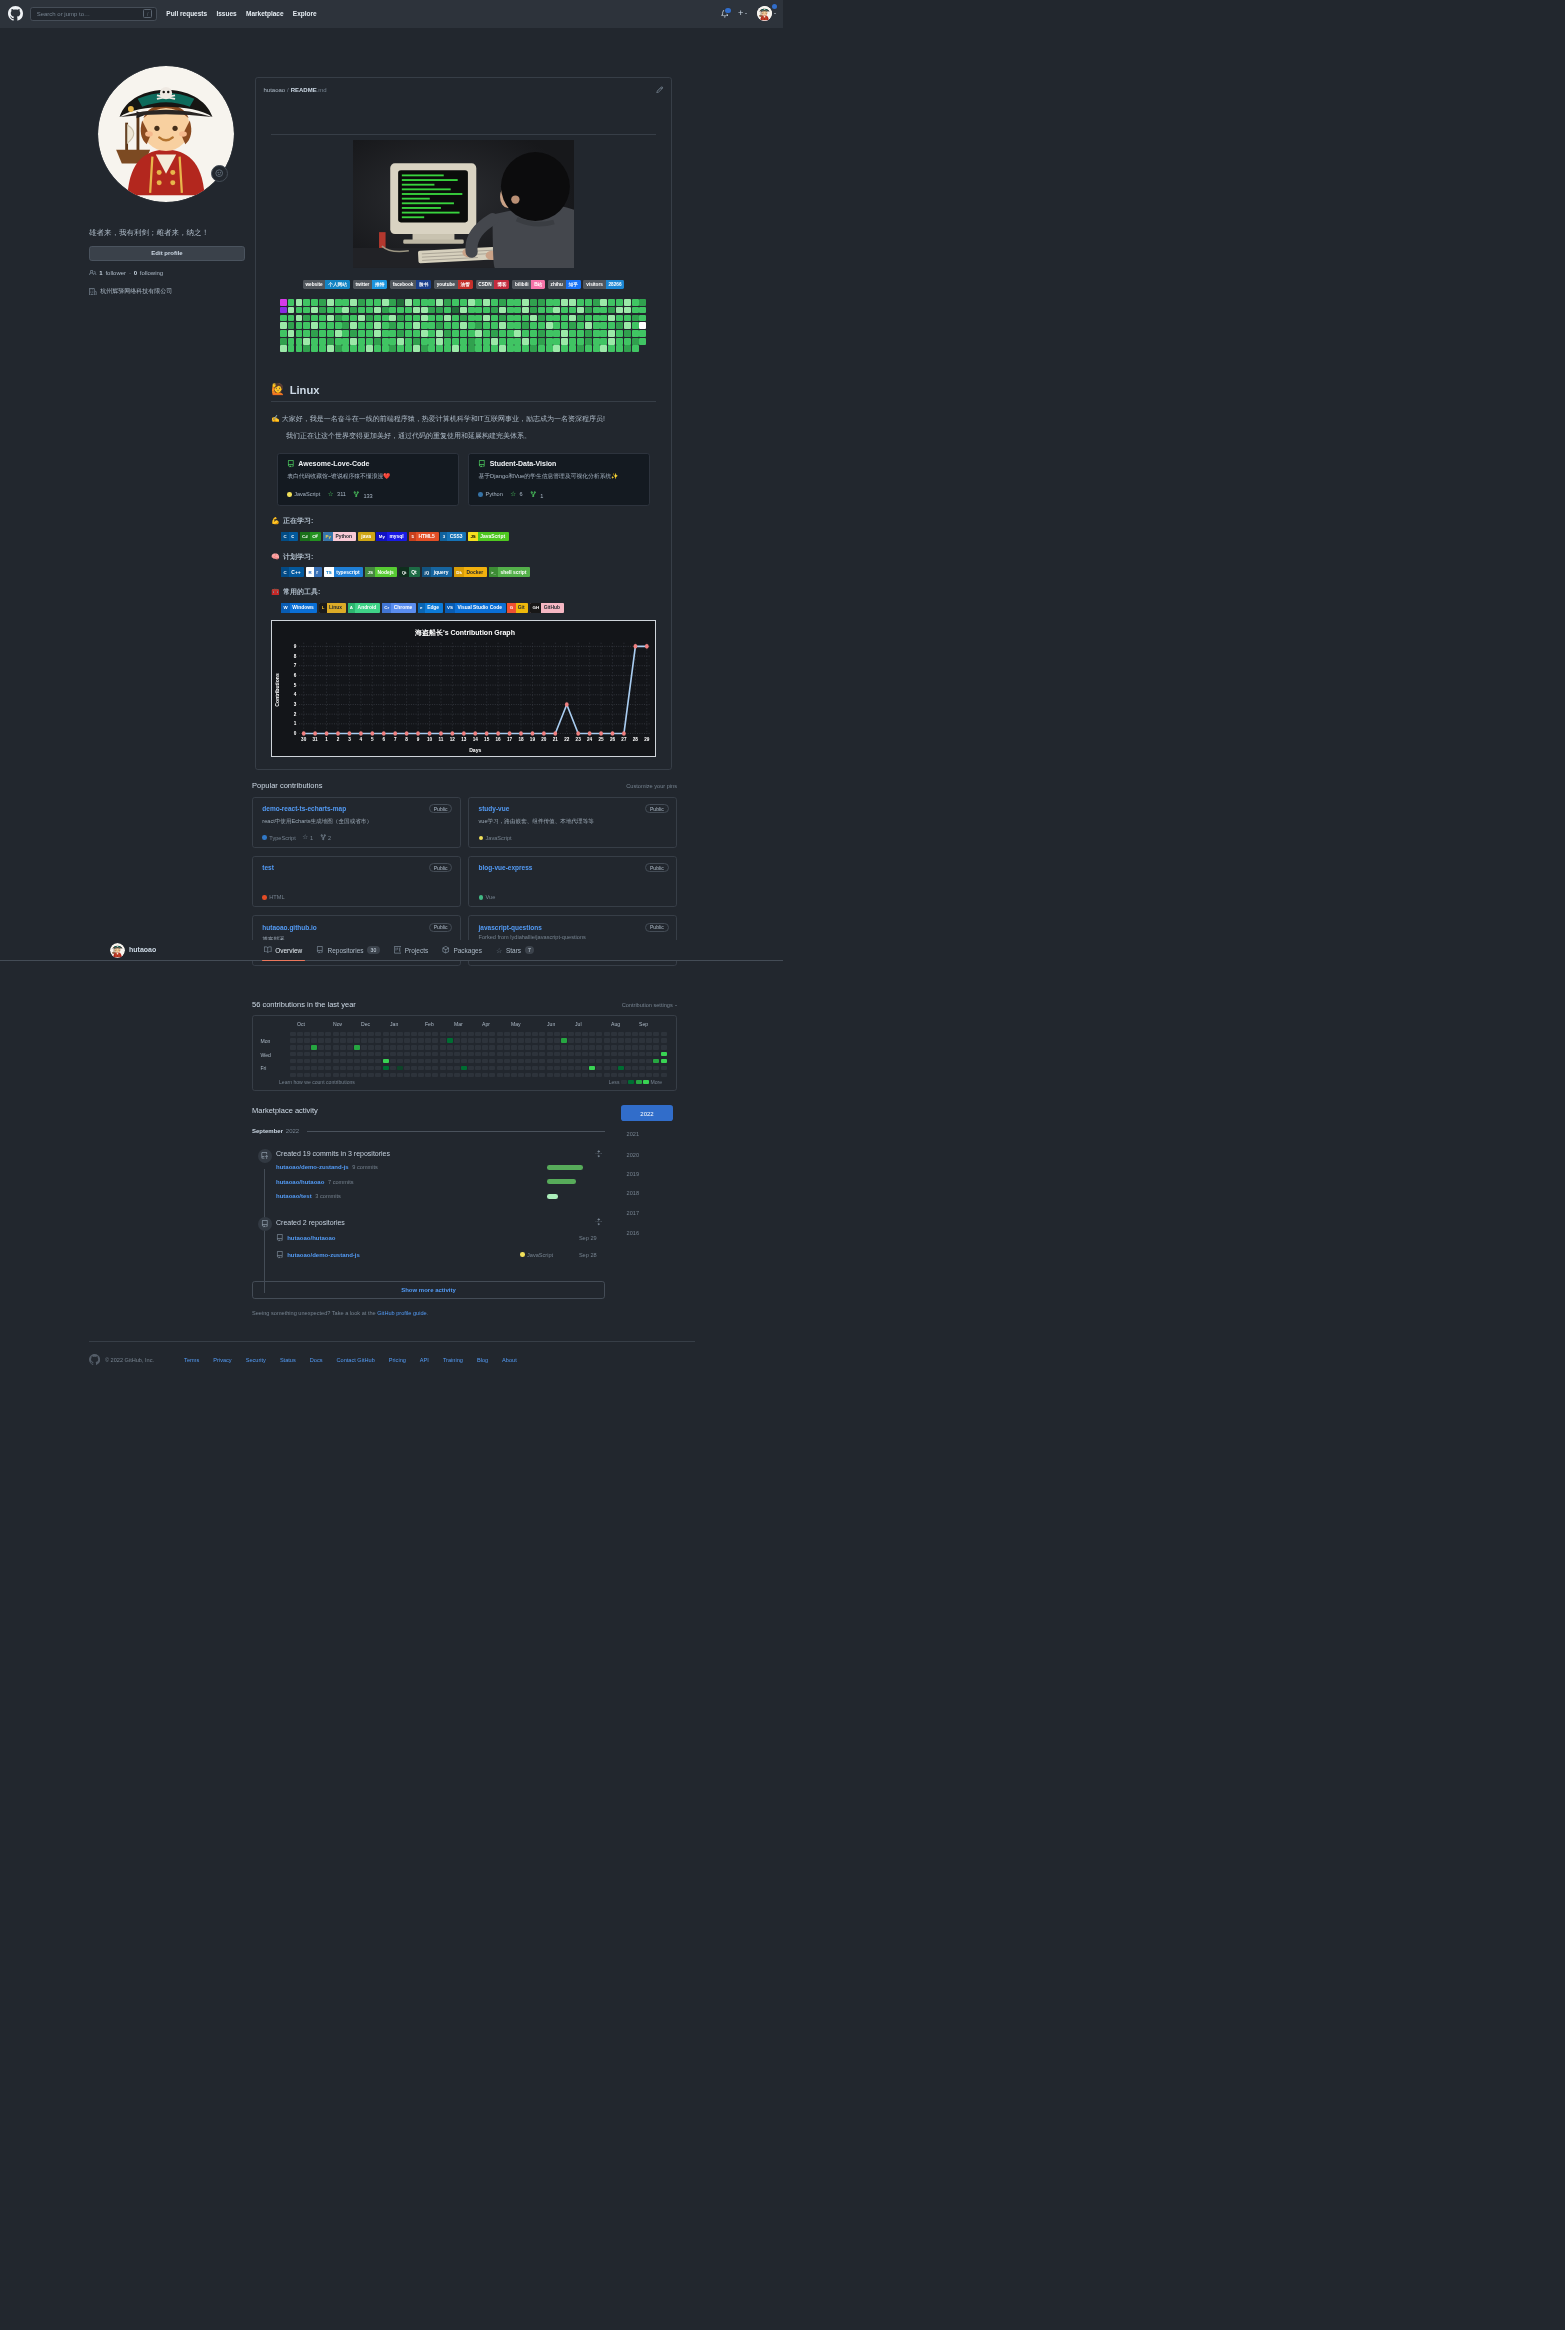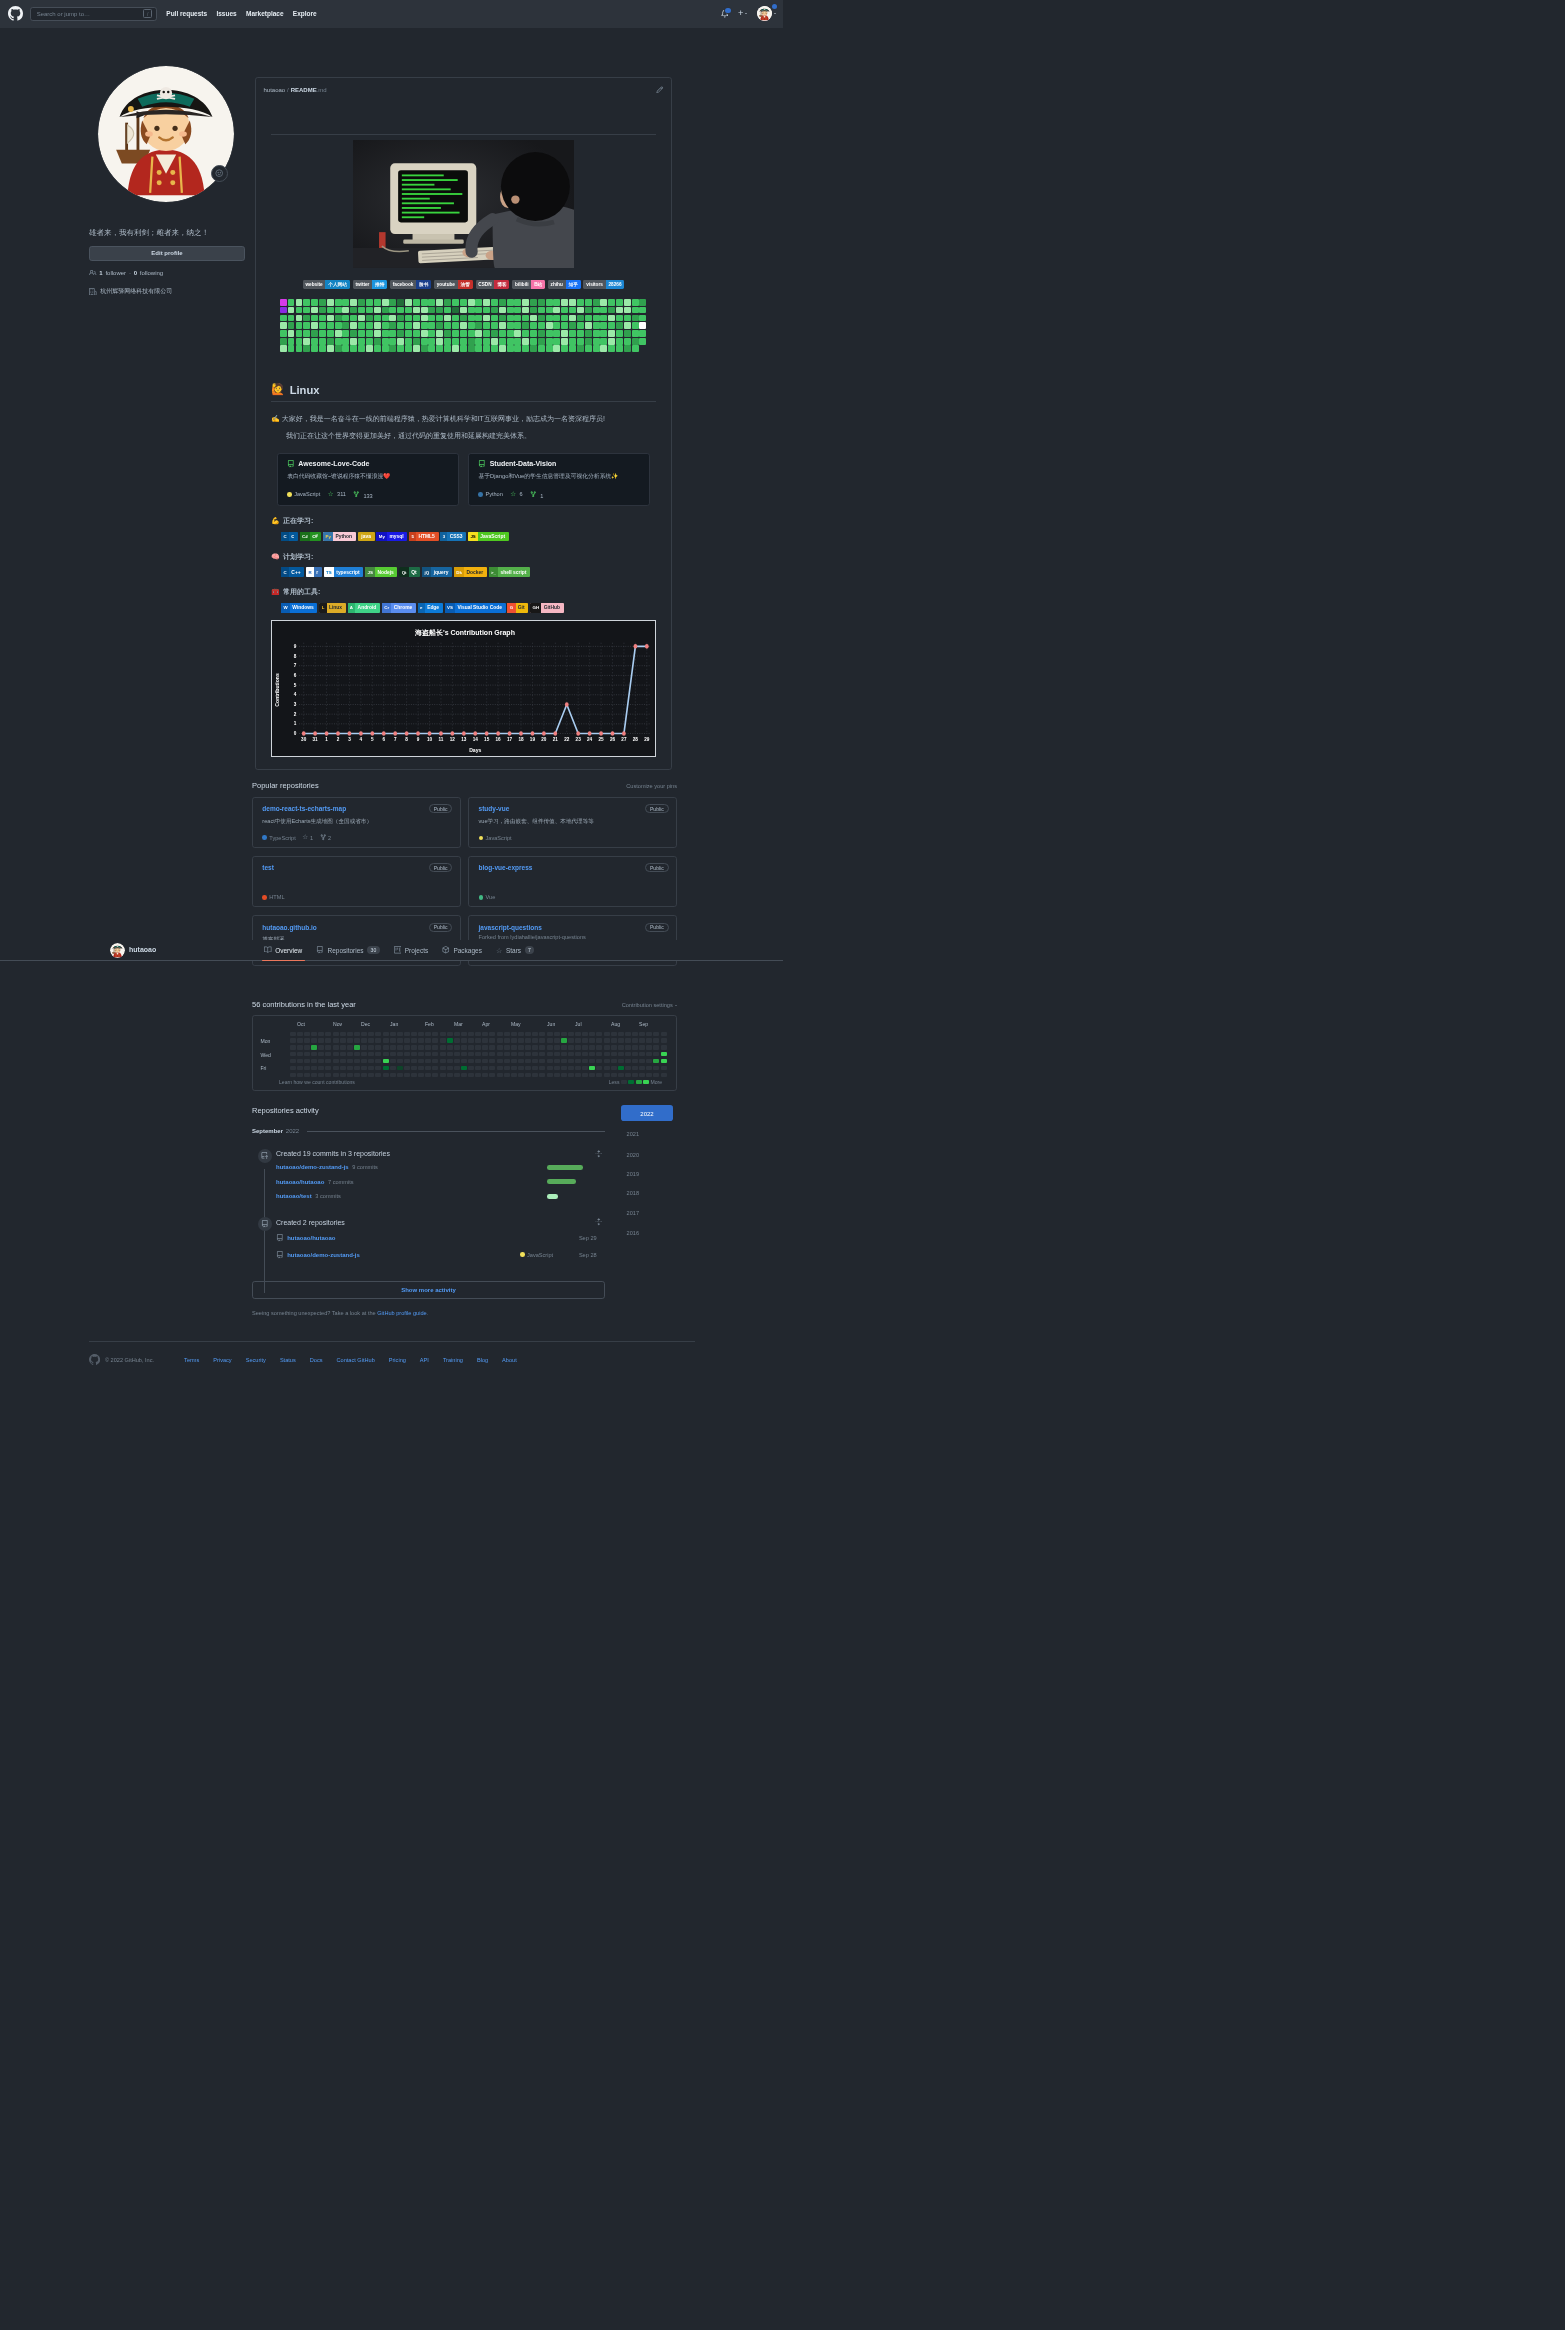--- a/index.html
+++ b/index.html
@@ -1009,21 +1009,21 @@
             <ellipse cx="754.9" cy="241.0" rx="4" ry="5" fill="#f08080"></ellipse>
             <ellipse cx="779.5" cy="54.0" rx="4" ry="5" fill="#f08080"></ellipse>
             <ellipse cx="804.0" cy="54.0" rx="4" ry="5" fill="#f08080"></ellipse>
           </svg>
         </div>
     </div>
   </section>
 
   <section class="popular">
     <div class="pop-head">
-      <span class="pop-title">Popular repositories</span>
+      <span class="pop-title">Popular contributions</span>
       <a class="pop-custom">Customize your pins</a>
     </div>
     <div class="repo-grid" id="repoGrid">
         <div class="repo-card">
      <a class="repo-name">demo-react-ts-echarts-map</a>
      <span class="pub-pill">Public</span>
      
      <div class="repo-desc">react中使用Echarts生成地图（全国或省市）</div>
      <div class="repo-lang"><span class="lang-dot" style="background:#3178c6"></span>TypeScript
         <span style="margin-left:6.5px;display:inline-flex;align-items:center;gap:1.9px"><span class="gstar" style="color:#768390;font-size:6.5px;line-height:1">☆</span> 1</span>
@@ -1534,21 +1534,21 @@
           <i style="background:#2d333b"></i>
           <i style="background:#006d32"></i>
           <i style="background:#26a641"></i>
           <i style="background:#39d353"></i>
           <span>More</span>
         </span>
     </div>
   </section>
 
   <section class="activity">
-    <div class="act-title">Repositories activity</div>
+    <div class="act-title">Marketplace activity</div>
     <div class="month-row">
       <span class="m">September</span>
       <span class="y">2022</span>
       <span class="rule"></span>
     </div>
     <div class="timeline">
       <span class="tl-line"></span>
       <div class="tl-group">
         <span class="tl-icon">
             <svg width="7.5" height="7.5" viewBox="0 0 16 16" fill="currentColor">

